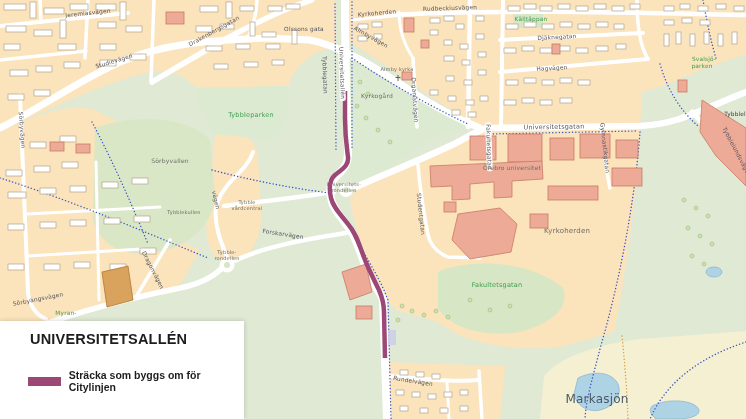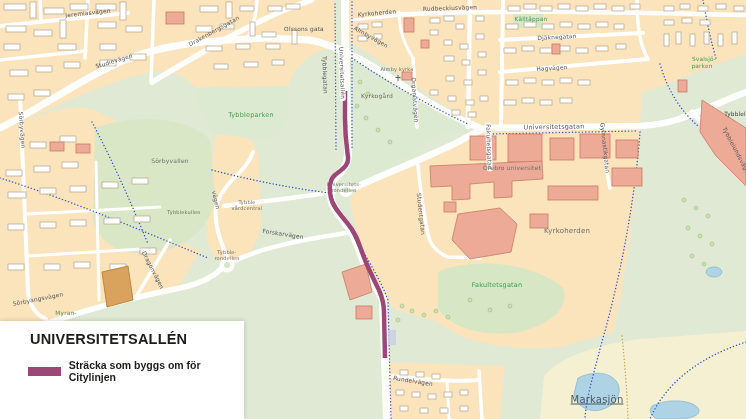--- a/index.html
+++ b/index.html
@@ -7,29 +7,29 @@
          font-family:"DejaVu Sans",sans-serif;}
   .stage svg{position:absolute;left:0;top:0;}
   .labels{position:absolute;left:0;top:0;width:100%;height:100%;pointer-events:none;}
   .lbl{position:absolute;white-space:nowrap;color:#55555c;font-size:6.5px;letter-spacing:.2px;}
   .lbl.tiny{font-size:5.8px;}
   .lbl.micro{font-size:5px;}
   .lbl.park{color:#3f9e52;}
   .lbl.area{color:#6e6e64;font-size:7px;}
   .lbl.area.tiny{font-size:6px;}
   .lbl.area.micro{font-size:5px;}
-  .lbl.water{color:#4a5a66;font-size:10px;text-decoration:underline;}
+  .lbl.water{color:#4a5a66;font-size:12px;}
   .lbl.bld{color:#3a3a3a;}
   .lbl.pill{background:rgba(255,255,255,.92);padding:0 2px;border-radius:2px;}
   .card{position:absolute;left:0;top:321px;width:244px;height:98px;background:#ffffff;
         box-shadow:0 0 5px rgba(0,0,0,.18);}
   .card-title{position:absolute;left:30px;top:9px;color:#1d1d1b;
               font-family:"Liberation Sans",sans-serif;font-weight:bold;
               font-size:14.5px;line-height:1.25;letter-spacing:.2px;}
-  .legend-row{position:absolute;left:28px;top:38px;display:flex;align-items:center;gap:8px;justify-content:flex-end;}
+  .legend-row{position:absolute;left:28px;top:48px;display:flex;align-items:center;gap:8px;justify-content:flex-end;}
   .swatch{display:inline-block;width:34px;height:9px;background:#9b4877;}
   .legend-text{font-family:"Liberation Sans",sans-serif;font-weight:bold;
                font-size:10.5px;color:#1d1d1b;}
 </style>
 </head>
 <body>
 
 <div class="stage">
 
 <svg width="746" height="419" viewBox="0 0 746 419">

